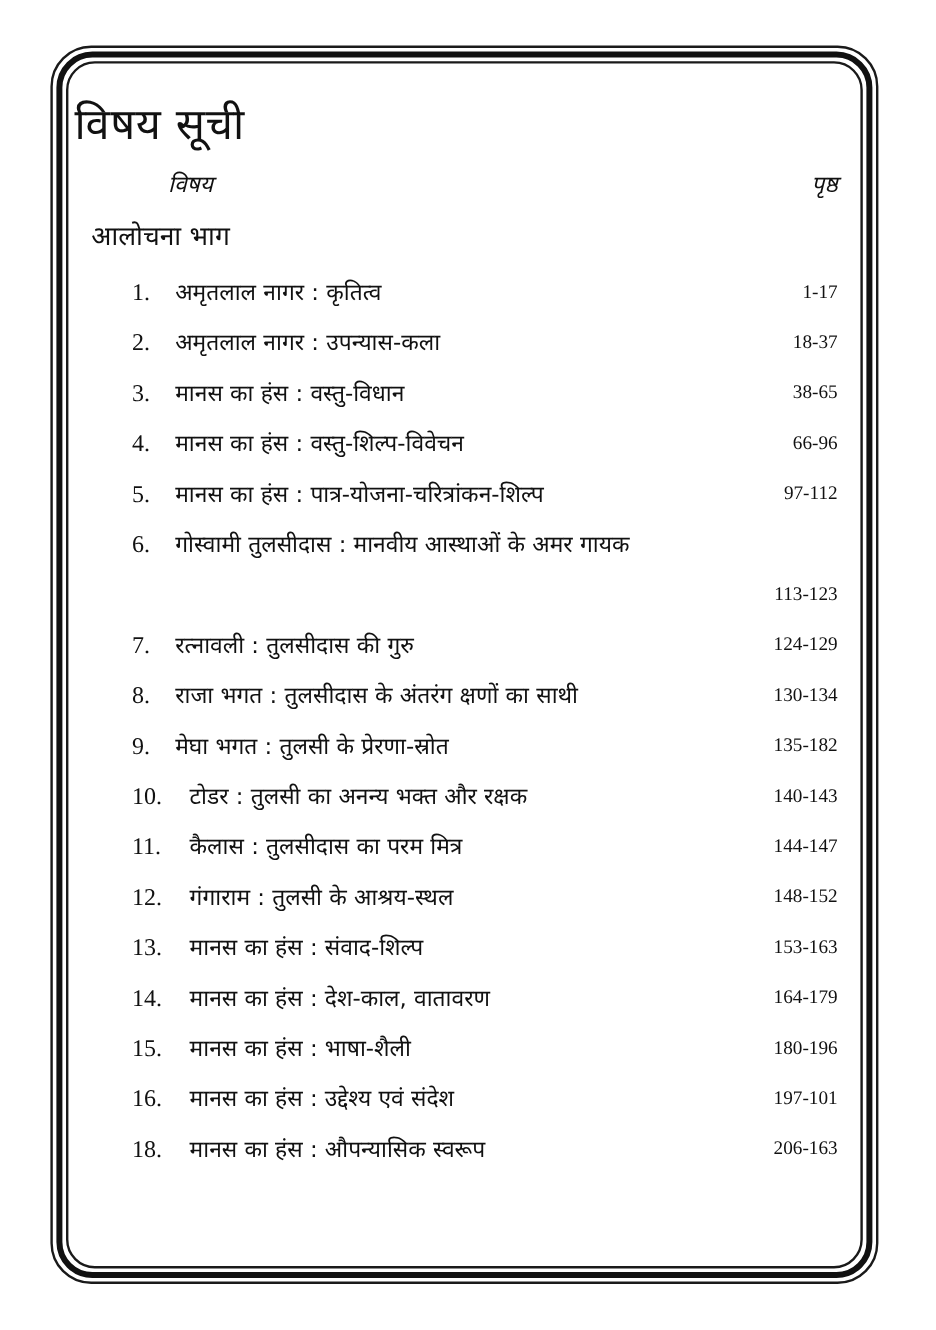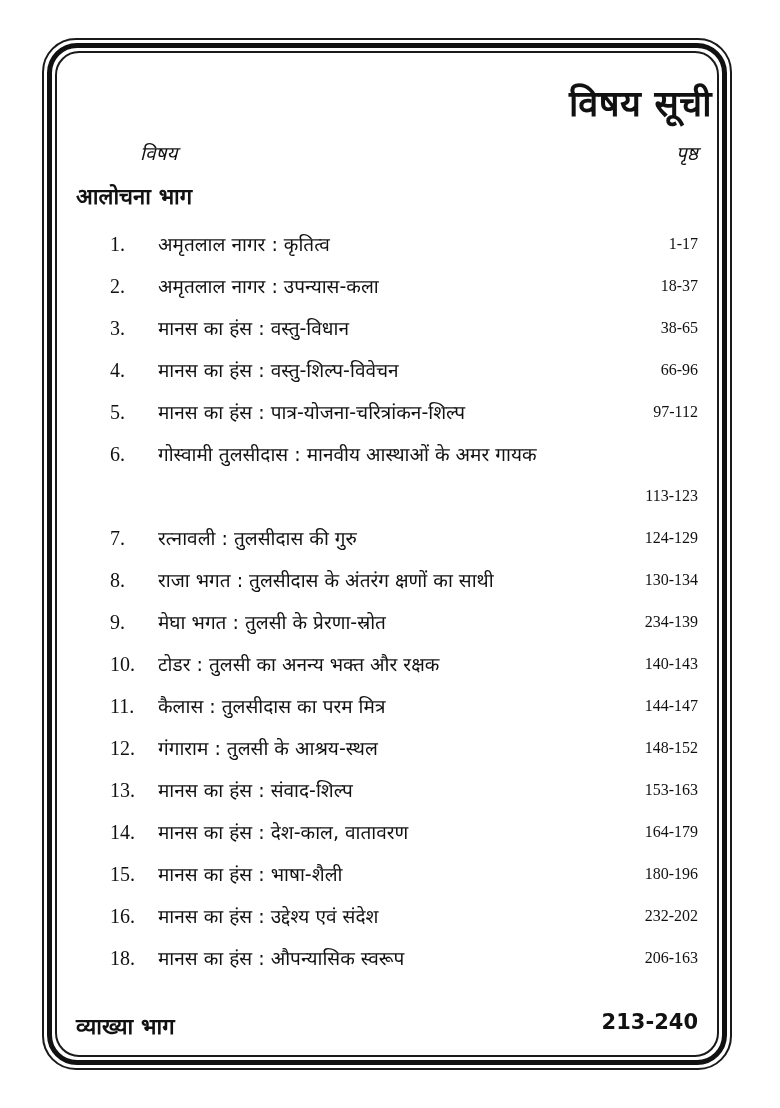--- a/index.html
+++ b/index.html
@@ -50,39 +50,39 @@
       left: 62px;
       top: 60px;
       width: 650px;
       height: 990px;
     }
     .title {
       position: absolute;
       left: 0;
       top: 18px;
       width: 100%;
-      text-align: right;
+      text-align: left;
       font-size: 36px;
-      font-weight: bold;
+      font-weight: normal;
       letter-spacing: 0.5px;
     }
     .col-header {
       position: absolute;
       top: 80px;
       font-size: 19px;
       font-style: italic;
       font-weight: normal;
     }
     .col-header.left { left: 78px; }
     .col-header.right { right: 14px; }
     .section-head {
       position: absolute;
       left: 14px;
       font-size: 22px;
-      font-weight: bold;
+      font-weight: normal;
     }
     .section-head.first { top: 120px; }
     .toc-list {
       position: absolute;
       left: 0;
       top: 163px;
       width: 100%;
       margin: 0;
       padding: 0;
       list-style: none;
@@ -96,21 +96,21 @@
     .toc-row.tall { height: 84px; }
     .toc-num {
       position: absolute;
       left: 48px;
       font-family: "Liberation Serif", "DejaVu Serif", serif;
       font-size: 20px;
     }
     .toc-row.two-digit .toc-num { left: 48px; }
     .toc-title {
       position: absolute;
-      left: 96px;
+      left: 84px;
       white-space: nowrap;
     }
     .toc-row.two-digit .toc-title { left: 96px; }
     .toc-title.wrap {
       white-space: normal;
       width: 430px;
       line-height: 42px;
     }
     .toc-page {
       position: absolute;
@@ -188,21 +188,21 @@
       <span class="toc-page">124-129</span>
     </li>
     <li class="toc-row">
       <span class="toc-num">8.</span>
       <span class="toc-title">राजा भगत : तुलसीदास के अंतरंग क्षणों का साथी</span>
       <span class="toc-page">130-134</span>
     </li>
     <li class="toc-row">
       <span class="toc-num">9.</span>
       <span class="toc-title">मेघा भगत : तुलसी के प्रेरणा-स्रोत</span>
-      <span class="toc-page">234-139</span>
+      <span class="toc-page">135-182</span>
     </li>
     <li class="toc-row two-digit">
       <span class="toc-num">10.</span>
       <span class="toc-title">टोडर : तुलसी का अनन्य भक्त और रक्षक</span>
       <span class="toc-page">140-143</span>
     </li>
     <li class="toc-row two-digit">
       <span class="toc-num">11.</span>
       <span class="toc-title">कैलास : तुलसीदास का परम मित्र</span>
       <span class="toc-page">144-147</span>
@@ -223,26 +223,22 @@
       <span class="toc-page">164-179</span>
     </li>
     <li class="toc-row two-digit">
       <span class="toc-num">15.</span>
       <span class="toc-title">मानस का हंस : भाषा-शैली</span>
       <span class="toc-page">180-196</span>
     </li>
     <li class="toc-row two-digit">
       <span class="toc-num">16.</span>
       <span class="toc-title">मानस का हंस : उद्देश्य एवं संदेश</span>
-      <span class="toc-page">232-202</span>
+      <span class="toc-page">197-101</span>
     </li>
     <li class="toc-row two-digit">
       <span class="toc-num">18.</span>
       <span class="toc-title">मानस का हंस : औपन्यासिक स्वरूप</span>
       <span class="toc-page">206-163</span>
     </li>
   </ul>
 
-  <div class="footer-row">
-    <span class="label">व्याख्या भाग</span>
-    <span class="pages">213-240</span>
-  </div>
 </div>
 
 </body></html>

